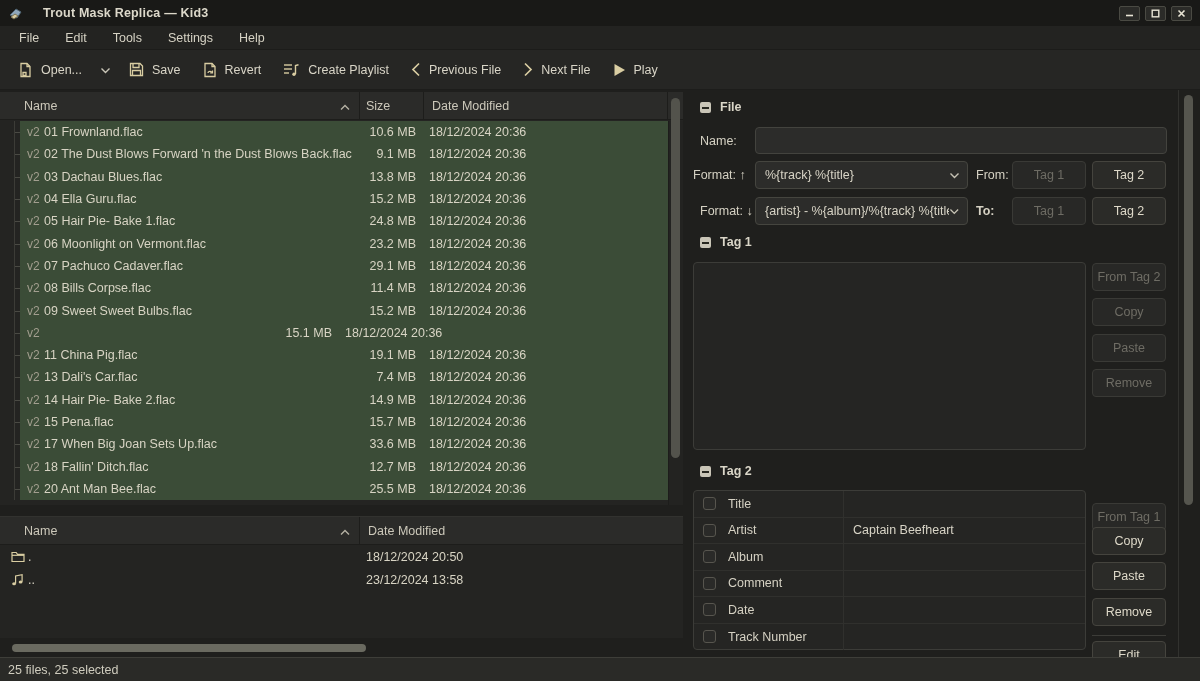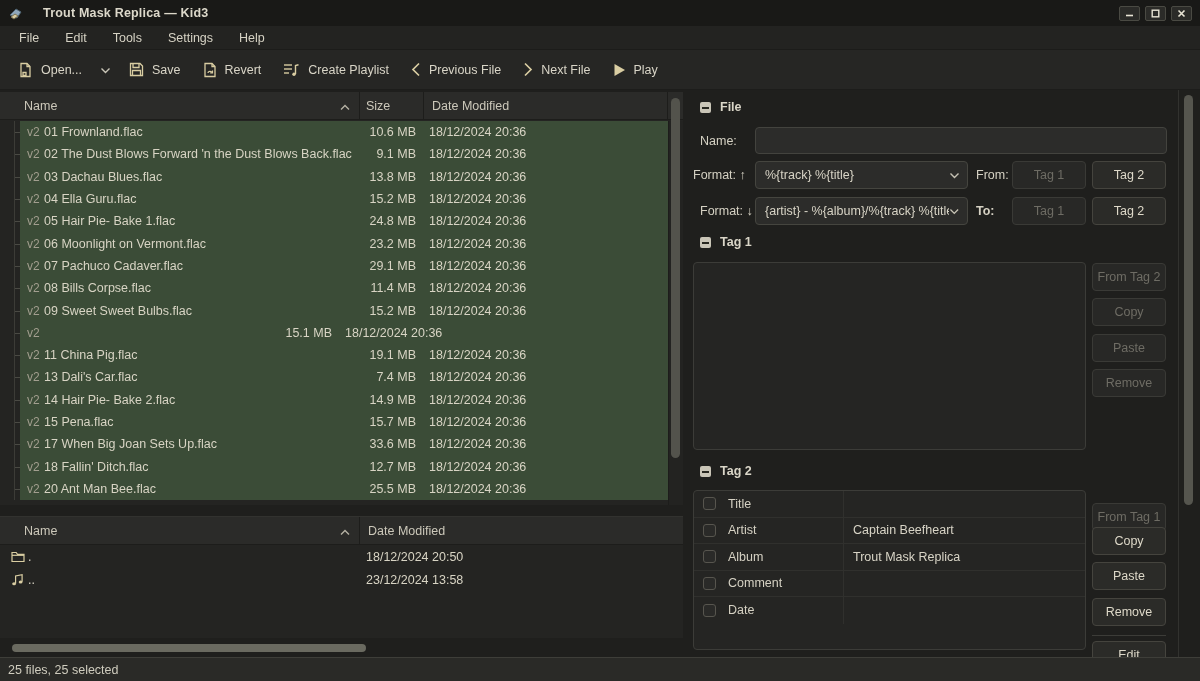--- a/index.html
+++ b/index.html
@@ -455,33 +455,39 @@
               <span class="checkbox"></span>
               <span class="t2label">Artist</span>
             </span>
             <span class="t2value">Captain Beefheart</span>
           </div>
           <div class="t2row">
             <span class="t2left">
               <span class="checkbox"></span>
               <span class="t2label">Album</span>
             </span>
-            <span class="t2value">Trout Mask Replica</span>
           </div>
           <div class="t2row">
             <span class="t2left">
               <span class="checkbox"></span>
               <span class="t2label">Comment</span>
             </span>
             <span class="t2value"></span>
           </div>
           <div class="t2row">
             <span class="t2left">
               <span class="checkbox"></span>
               <span class="t2label">Date</span>
+            </span>
+            <span class="t2value"></span>
+          </div>
+          <div class="t2row">
+            <span class="t2left">
+              <span class="checkbox"></span>
+              <span class="t2label">Track Number</span>
             </span>
             <span class="t2value"></span>
           </div>
         </div>
       <div id="tag2-buttons"></div>
 
       <div class="vthumb2"></div>
     <div class="pbtn dis" style="left: 402px; top: 173px;">From Tag 2</div>
         <div class="pbtn dis" style="left: 402px; top: 208px;">Copy</div>
         <div class="pbtn dis" style="left: 402px; top: 244px;">Paste</div>

